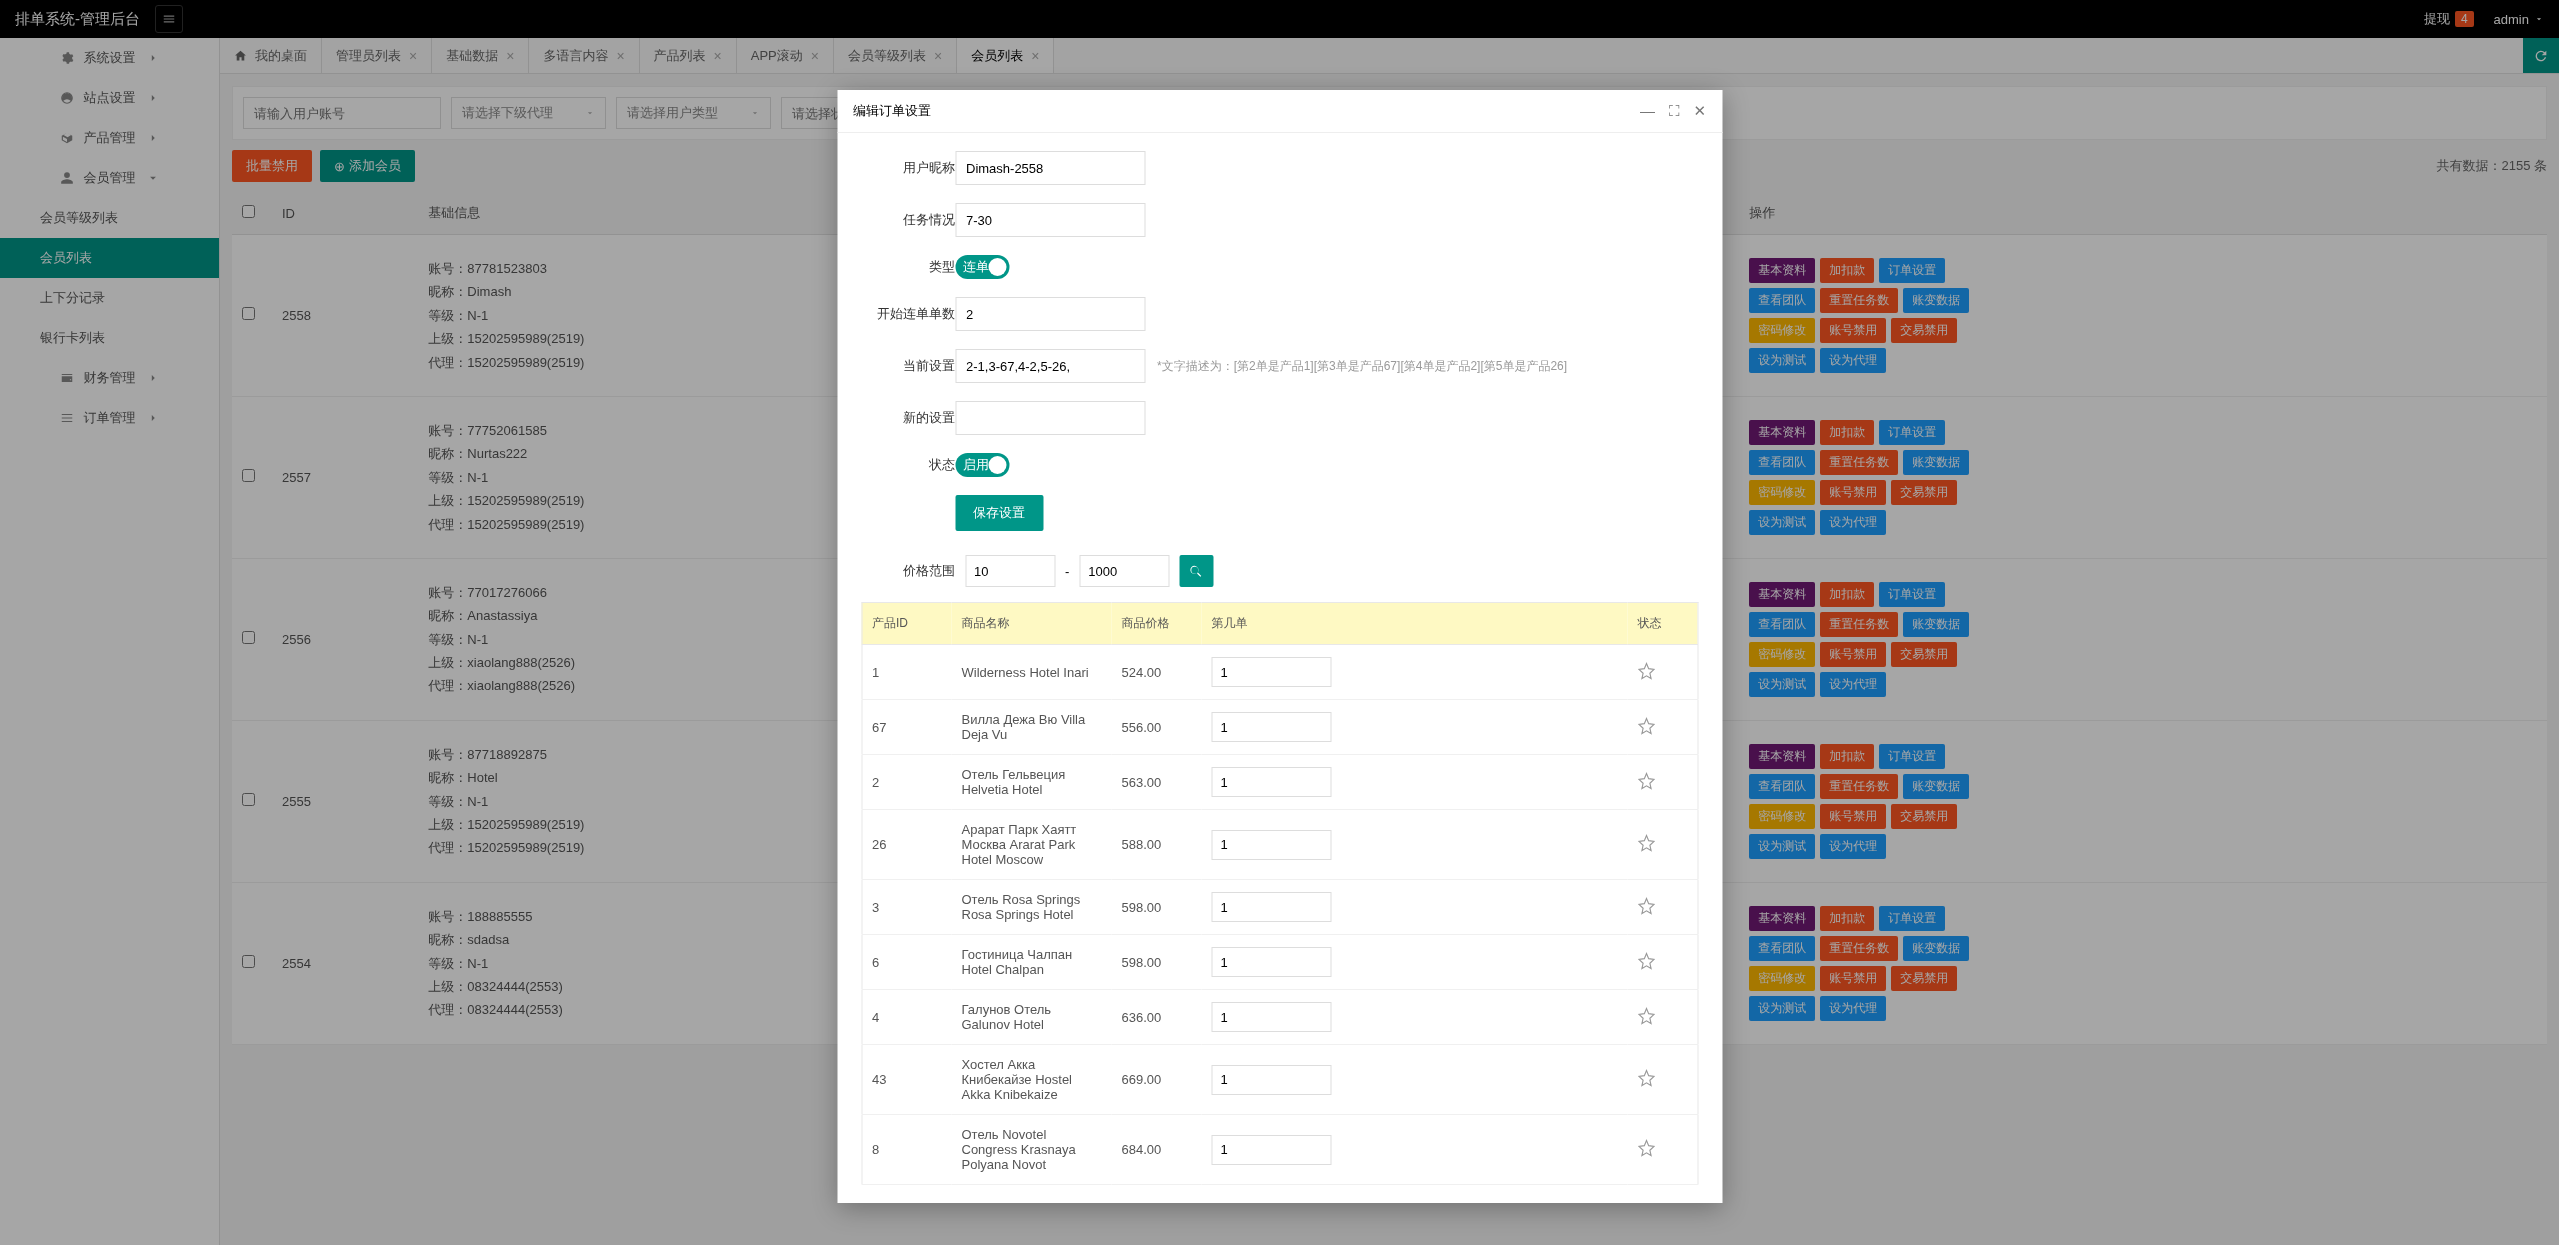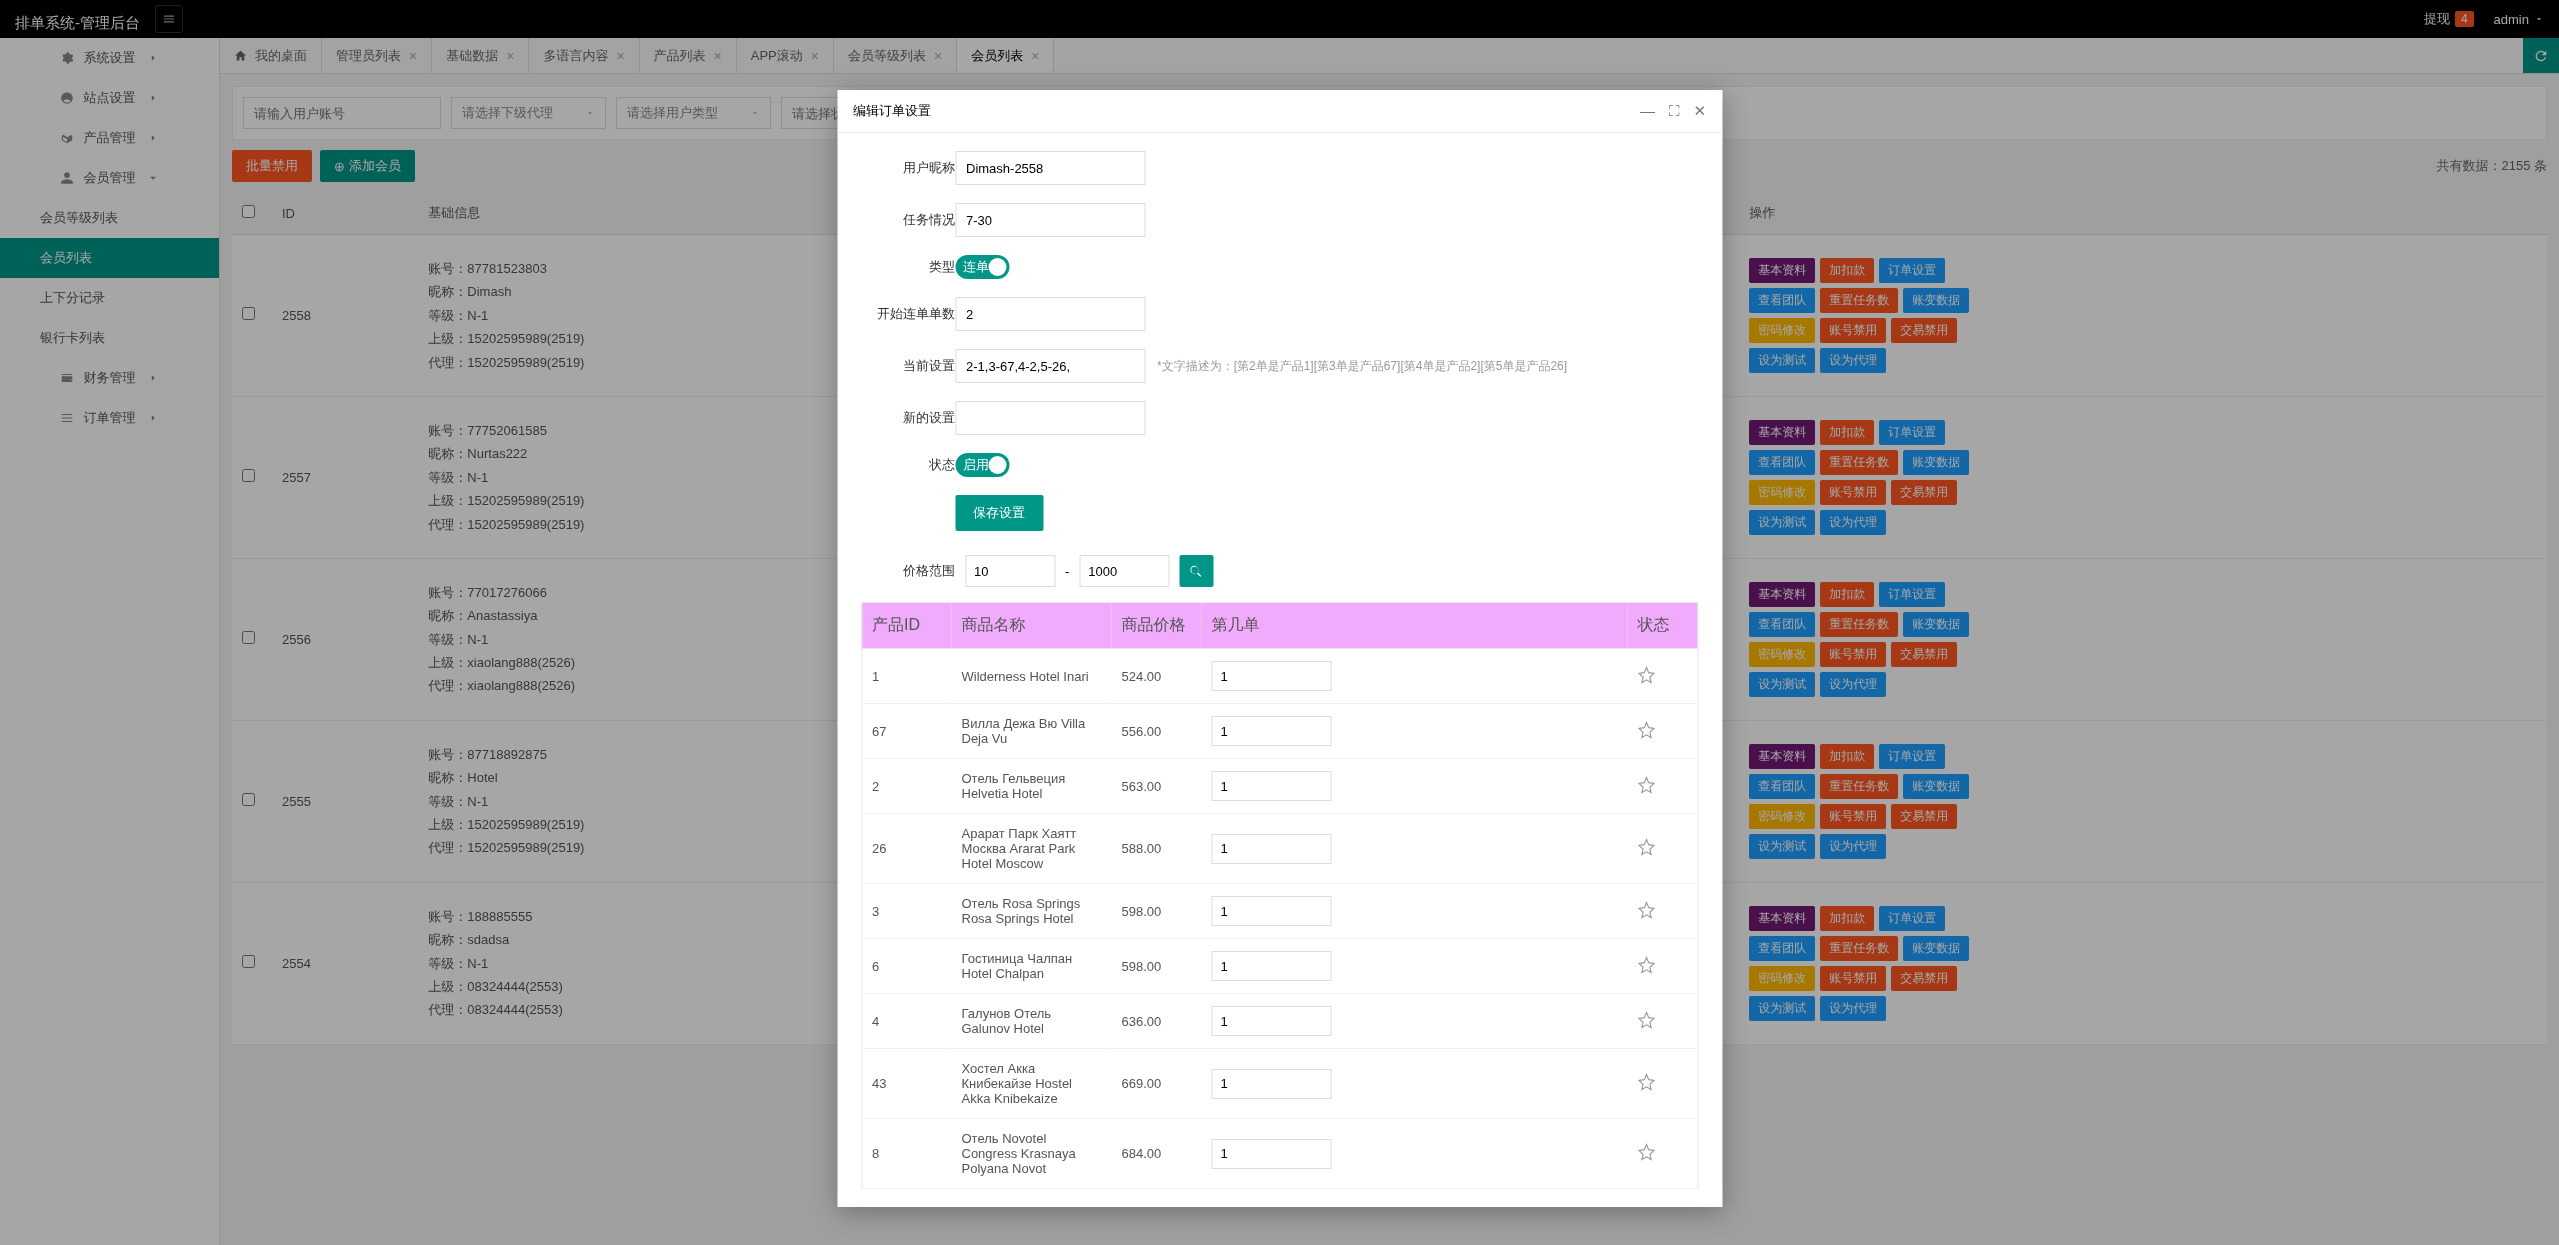--- a/index.html
+++ b/index.html
@@ -1,18 +1,18 @@
 <!DOCTYPE html>
 <html><head>
 <meta charset="utf-8">
 <style>
 *{margin:0;padding:0;box-sizing:border-box;font-family:"Microsoft YaHei",Arial,sans-serif;font-size:13px}
 body{background:#f5f5f5;overflow:hidden}
 .topbar{background:#000;color:#fff;height:38px;display:flex;align-items:center;padding:0 15px;justify-content:space-between}
-.topbar-left{display:flex;align-items:flex-end;gap:15px}
+.topbar-left{display:flex;align-items:center;gap:15px}
 .brand{font-size:15px;font-weight:500}
 .hamburger{width:28px;height:28px;display:flex;align-items:center;justify-content:center;border:1px solid #333;border-radius:3px;cursor:pointer}
 .hamburger svg{width:14px;height:14px;fill:#aaa}
 .topbar-right{display:flex;align-items:center;gap:20px}
 .withdraw-badge{display:flex;align-items:center;gap:5px}
 .badge-num{background:#ff5722;color:#fff;padding:1px 6px;border-radius:2px;font-size:12px}
 .admin-dd{display:flex;align-items:center;gap:5px;cursor:pointer}
 .sidebar{position:fixed;left:0;top:38px;bottom:0;width:220px;background:#fff;border-right:1px solid #e0e0e0;overflow-y:auto}
 .menu-item{display:flex;align-items:center;padding:11px 15px;cursor:pointer;color:#555;gap:10px;justify-content:center}
 .menu-item .mi-left{display:flex;align-items:center;gap:10px}
@@ -60,21 +60,21 @@
 .form-input{height:34px;border:1px solid #ddd;padding:0 10px;width:190px}
 .hint{color:#999;font-size:12px;margin-left:12px}
 .switch{width:54px;height:24px;background:#009688;border-radius:12px;position:relative;display:flex;align-items:center;padding:0 8px;color:#fff;font-size:12px}
 .switch::after{content:"";position:absolute;right:3px;top:3px;width:18px;height:18px;background:#fff;border-radius:50%}
 .save-btn{background:#009688;color:#fff;padding:9px 18px;border:none;border-radius:2px;cursor:pointer;margin-left:94px}
 .price-row{display:flex;align-items:center;gap:10px;margin:24px 0 15px}
 .price-row input{width:90px;height:32px;border:1px solid #ddd;padding:0 8px}
 .search-icon-btn{width:34px;height:32px;background:#009688;display:flex;align-items:center;justify-content:center;cursor:pointer;border-radius:2px}
 .search-icon-btn svg{width:15px;height:15px;fill:#fff}
 .ptable{width:100%;border-collapse:collapse;border:1px solid #e8e8e8}
-.ptable th{background:#f0abfc;padding:12px 10px;text-align:left;font-weight:400;color:#555;border-bottom:1px solid #e8e8e8;font-size:16px}
+.ptable th{background:#fef9c3;padding:12px 10px;text-align:left;font-weight:400;color:#555;border-bottom:1px solid #e8e8e8;font-size:12px}
 .ptable td{padding:12px 10px;border-bottom:1px solid #f0f0f0;color:#555;font-size:13px;vertical-align:middle}
 .ptable input{width:120px;height:30px;border:1px solid #ddd;padding:0 8px}
 .star{width:18px;height:18px;fill:none;stroke:#999;stroke-width:1.5}
 </style>
 </head>
 <body>
 
 <div class="topbar">
   <div class="topbar-left">
     <span class="brand">排单系统-管理后台</span>

